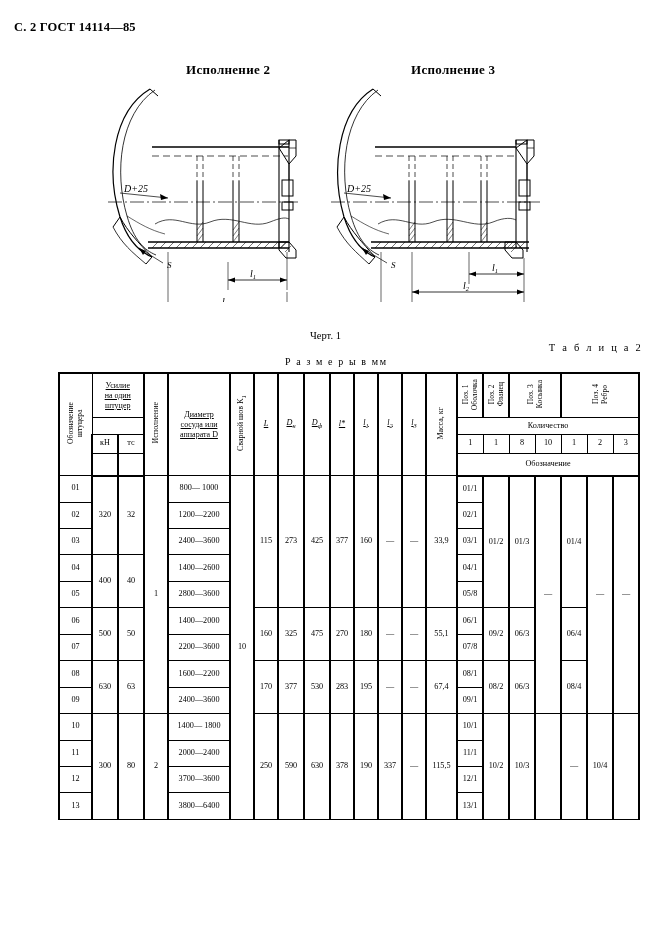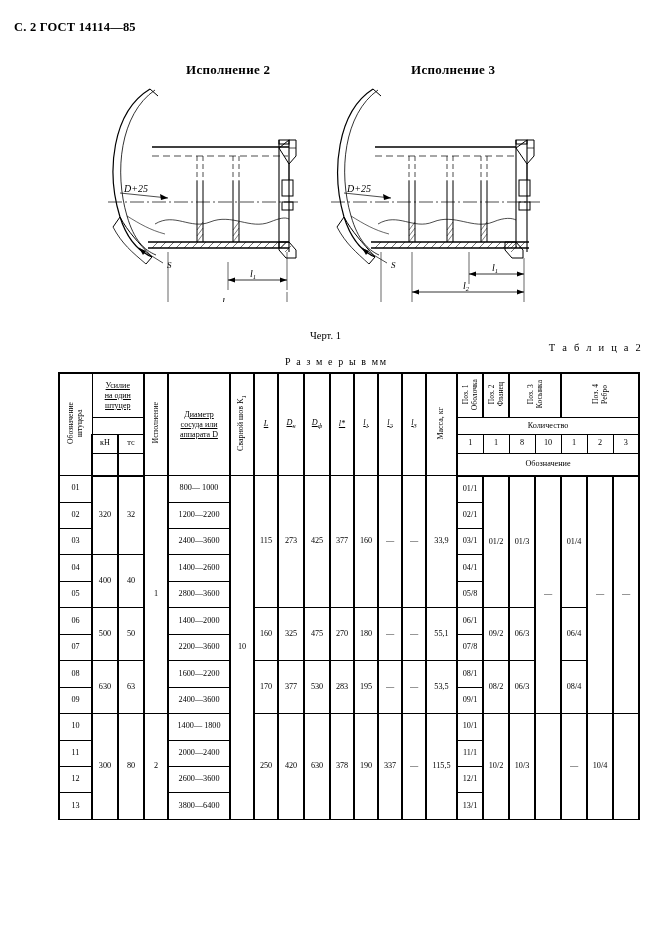--- a/index.html
+++ b/index.html
@@ -513,41 +513,41 @@
         <td class="thick-l" rowspan="2" style="border-top:1.6px solid #000">630</td>
         <td class="thick-l" rowspan="2" style="border-top:1.6px solid #000">63</td>
         <td class="thick-l rng" style="border-top:1.6px solid #000">1600—2200</td>
         <td class="thick-l" rowspan="2" style="border-top:1.6px solid #000">170</td>
         <td class="thick-l" rowspan="2" style="border-top:1.6px solid #000">377</td>
         <td class="thick-l" rowspan="2" style="border-top:1.6px solid #000">530</td>
         <td class="thick-l" rowspan="2" style="border-top:1.6px solid #000">283</td>
         <td class="thick-l" rowspan="2" style="border-top:1.6px solid #000">195</td>
         <td class="thick-l dash" rowspan="2" style="border-top:1.6px solid #000">—</td>
         <td class="thick-l dash" rowspan="2" style="border-top:1.6px solid #000">—</td>
-        <td class="thick-l" rowspan="2" style="border-top:1.6px solid #000">53,5</td>
+        <td class="thick-l" rowspan="2" style="border-top:1.6px solid #000">67,4</td>
         <td class="thick-l" style="border-top:1.6px solid #000">08/1</td>
         <td class="thick-l" rowspan="2" style="border-top:1.6px solid #000">08/2</td>
         <td class="thick-l" rowspan="2" style="border-top:1.6px solid #000">06/3</td>
         <td class="thick-l" rowspan="2" style="border-top:1.6px solid #000">08/4</td>
       </tr>
 
       <tr style="height:21px">
         <td class="thick-l">09</td>
         <td class="thick-l rng">2400—3600</td>
         <td class="thick-l">09/1</td>
       </tr>
 
       <tr style="height:21px">
         <td class="thick-l" style="border-top:1.8px solid #000">10</td>
         <td class="thick-l" rowspan="4" style="border-top:1.8px solid #000">300</td>
         <td class="thick-l" rowspan="4" style="border-top:1.8px solid #000">80</td>
         <td class="thick-l" rowspan="4" style="border-top:1.8px solid #000">2</td>
         <td class="thick-l rng" style="border-top:1.8px solid #000">1400— 1800</td>
         <td class="thick-l" rowspan="4" style="border-top:1.8px solid #000">250</td>
-        <td class="thick-l" rowspan="4" style="border-top:1.8px solid #000">420</td>
+        <td class="thick-l" rowspan="4" style="border-top:1.8px solid #000">590</td>
         <td class="thick-l" rowspan="4" style="border-top:1.8px solid #000">630</td>
         <td class="thick-l" rowspan="4" style="border-top:1.8px solid #000">378</td>
         <td class="thick-l" rowspan="4" style="border-top:1.8px solid #000">190</td>
         <td class="thick-l" rowspan="4" style="border-top:1.8px solid #000">337</td>
         <td class="thick-l dash" rowspan="4" style="border-top:1.8px solid #000">—</td>
         <td class="thick-l" rowspan="4" style="border-top:1.8px solid #000">115,5</td>
         <td class="thick-l" style="border-top:1.8px solid #000">10/1</td>
         <td class="thick-l" rowspan="4" style="border-top:1.8px solid #000">10/2</td>
         <td class="thick-l" rowspan="4" style="border-top:1.8px solid #000">10/3</td>
         <td class="thick-l" rowspan="4" style="border-top:1.8px solid #000"></td>
@@ -557,21 +557,21 @@
       </tr>
 
       <tr style="height:21px">
         <td class="thick-l">11</td>
         <td class="thick-l rng">2000—2400</td>
         <td class="thick-l">11/1</td>
       </tr>
 
       <tr style="height:21px">
         <td class="thick-l">12</td>
-        <td class="thick-l rng">2600—3600</td>
+        <td class="thick-l rng">3700—3600</td>
         <td class="thick-l">12/1</td>
       </tr>
 
       <tr style="height:21px">
         <td class="thick-l">13</td>
         <td class="thick-l rng">3800—6400</td>
         <td class="thick-l">13/1</td>
       </tr>
     </tbody>
   </table>

